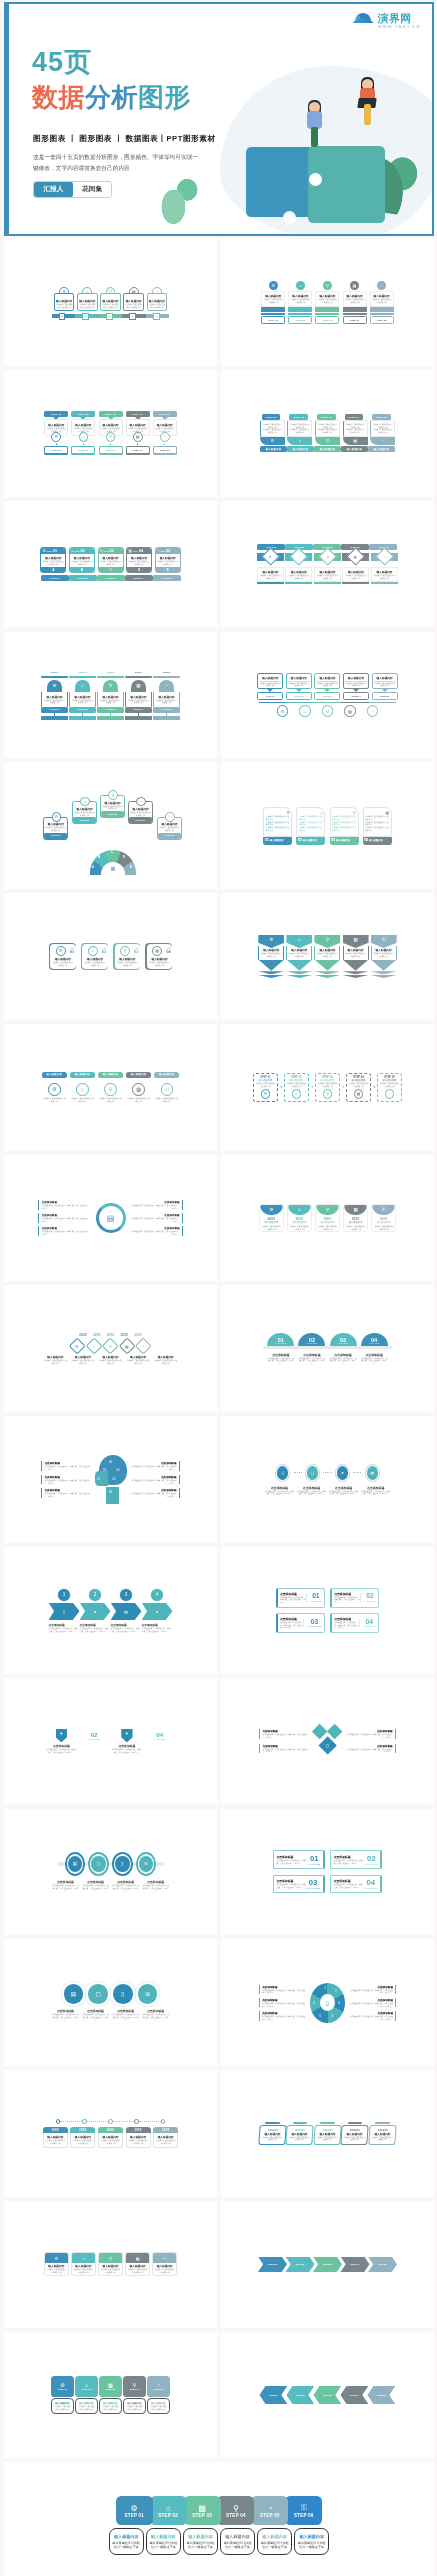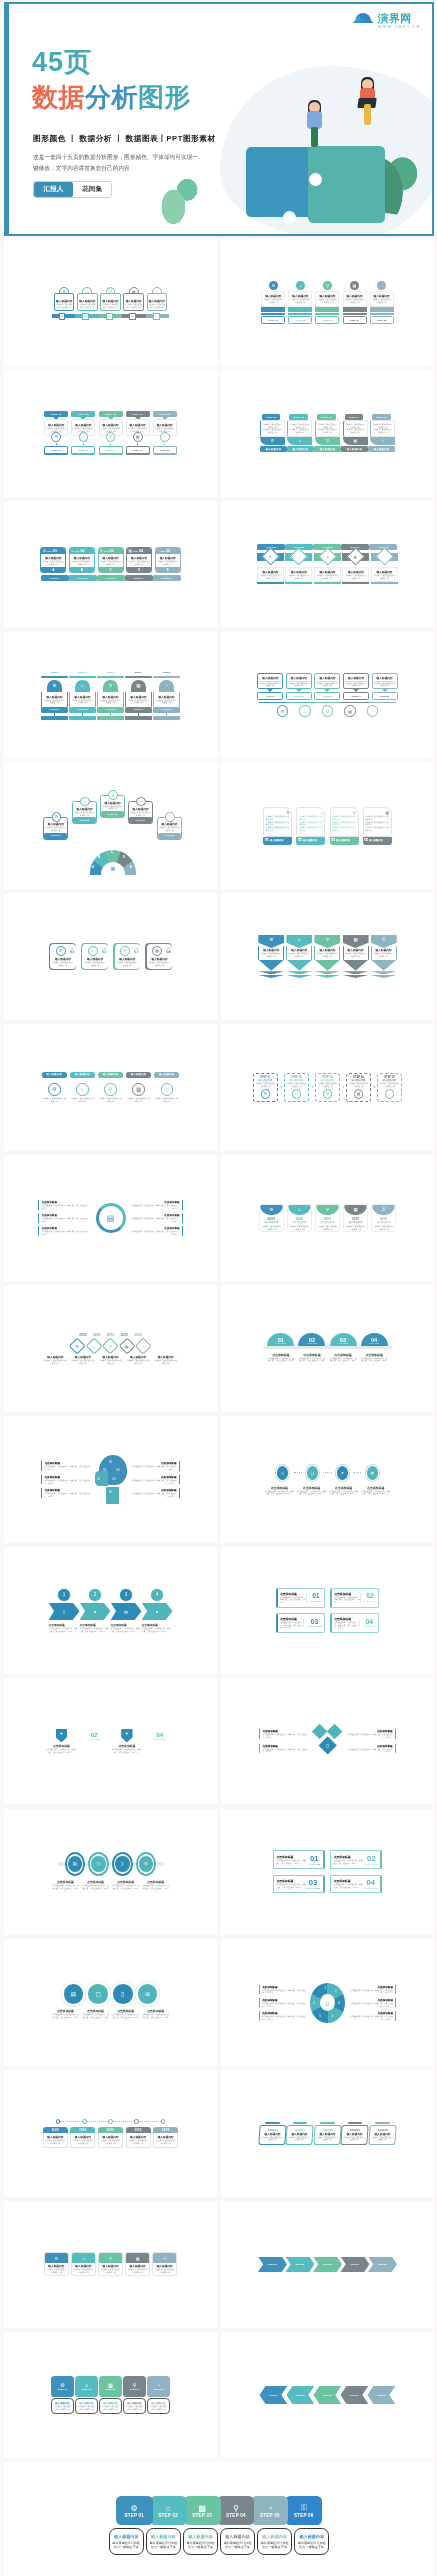--- a/index.html
+++ b/index.html
@@ -142,21 +142,21 @@
           <div class="pbody" style="background:#e8694a"></div>
           <div class="laptop"></div>
           <div class="plegs" style="background:#eab949"></div>
         </div>
       </div>
 
       <div class="cover-title1">45页</div>
       <div class="cover-title2">
         <span class="a">数据</span><span class="b">分析</span><span class="c">图形</span>
       </div>
-      <div class="cover-sub">图形颜色 丨 数据分析 丨 数据图表丨PPT图形素材</div>
+      <div class="cover-sub">图形图表 丨 图形图表 丨 数据图表丨PPT图形素材</div>
       <div class="cover-desc">这是一套四十五页的数据分析图形，图形颜色、字体等均可实现一键修改，文字内容请替换您自己的内容</div>
       <div class="cover-btns">
         <div class="cb cb1">汇报人</div>
         <div class="cb cb2">花间集</div>
       </div>
     </div>
   </div>
 
   <div class="grid">
 

